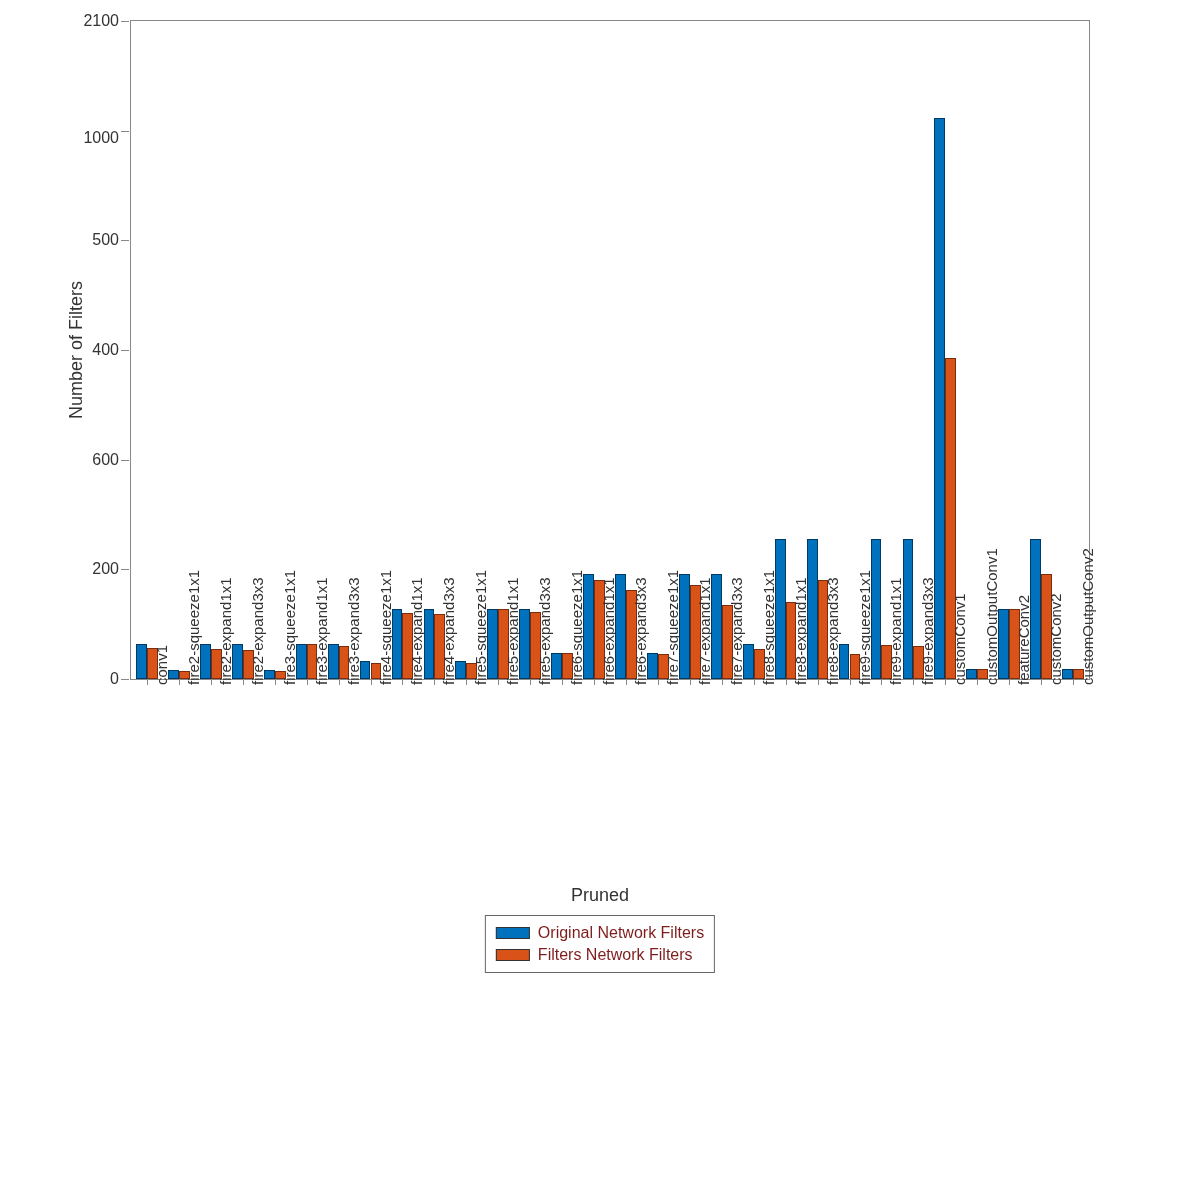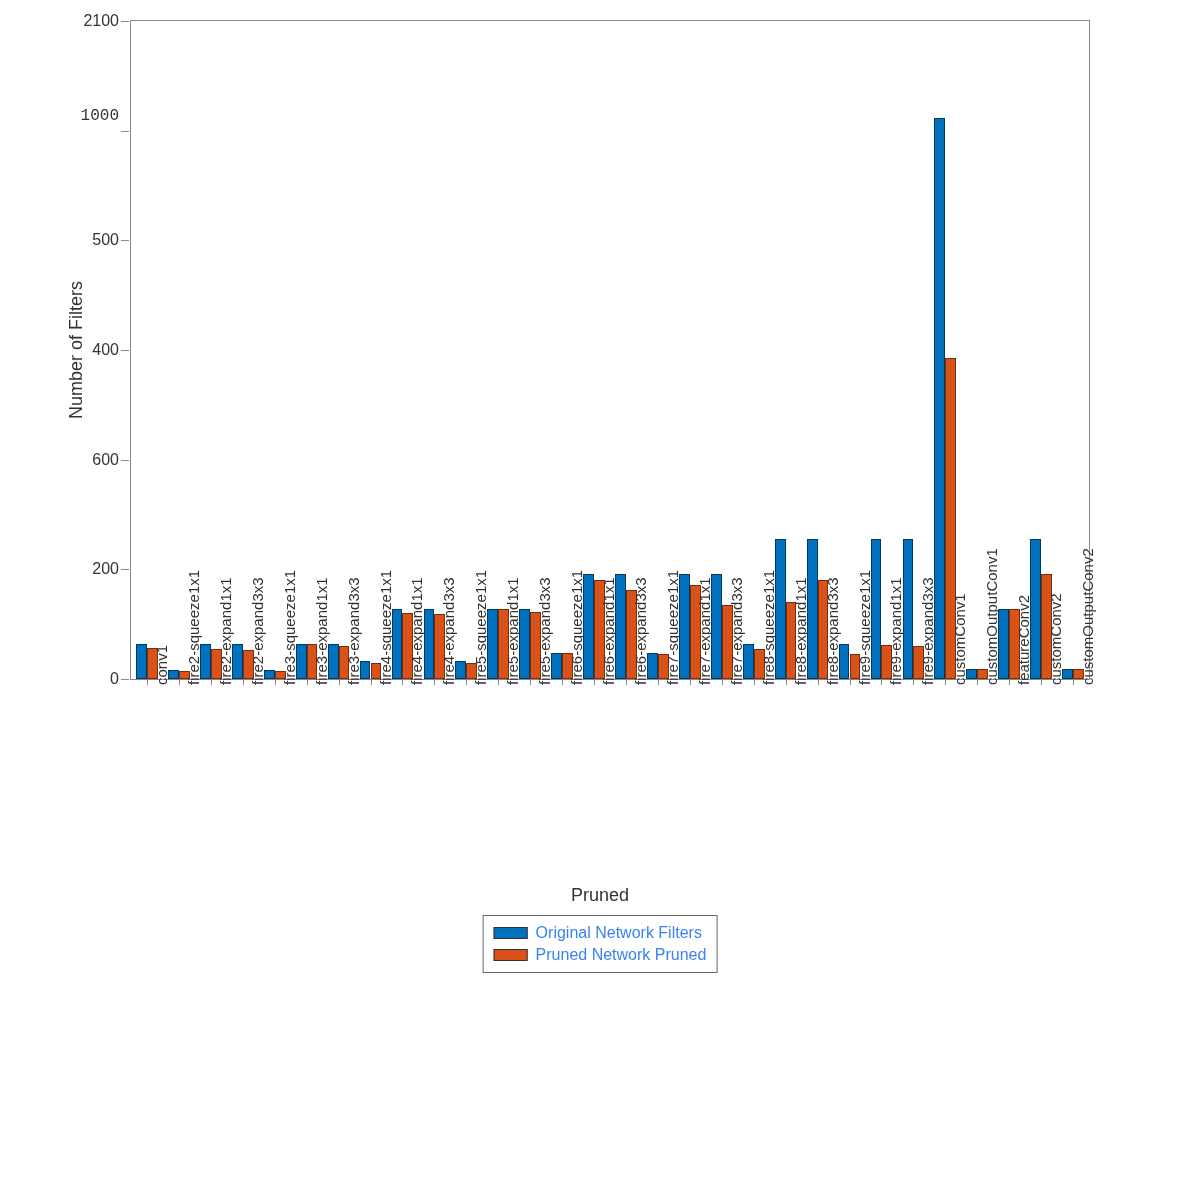--- a/index.html
+++ b/index.html
@@ -89,21 +89,21 @@
     top: 100%;
     width: 0;
     height: 6px;
     border-left: 1px solid #888;
   }
   .legend {
     position: absolute;
     border: 1px solid #666;
     padding: 6px 10px;
     font-size: 16px;
-    color: #3b82f6;
+    color: #7f1d1d;
     background: #fff;
   }
   .legend-row {
     display: flex;
     align-items: center;
     gap: 8px;
     line-height: 22px;
   }
   .swatch {
     width: 34px;
@@ -126,21 +126,21 @@
         <div class="ytick-label" style="top: 658px;">0</div>
         <div class="ytick" style="top: 548.333px;"></div>
         <div class="ytick-label" style="top: 548.333px;">200</div>
         <div class="ytick" style="top: 438.667px;"></div>
         <div class="ytick-label" style="top: 438.667px;">600</div>
         <div class="ytick" style="top: 329px;"></div>
         <div class="ytick-label" style="top: 329px;">400</div>
         <div class="ytick" style="top: 219.333px;"></div>
         <div class="ytick-label" style="top: 219.333px;">500</div>
         <div class="ytick" style="top: 109.667px;"></div>
-        <div class="ytick-label" style="top: 95px; font-family: Liberation Mono, monospace;">1000</div>
+        <div class="ytick-label" style="top: 117px;">1000</div>
         <div class="ytick" style="top: 0px;"></div>
         <div class="ytick-label" style="top: 0px;">2100</div>
         <div class="bar orig" style="left: 5.10933px; width: 10.8573px; height: 35.0933px;"></div>
         <div class="bar prun" style="left: 15.9667px; width: 10.8573px; height: 30.7067px;"></div>
         <div class="xtick" style="left: 15.9667px;"></div>
         <div class="xtick-label" style="left: 21.9667px;">conv1</div>
         <div class="bar orig" style="left: 37.0427px; width: 10.8573px; height: 8.77333px;"></div>
         <div class="bar prun" style="left: 47.9px; width: 10.8573px; height: 7.67667px;"></div>
         <div class="xtick" style="left: 47.9px;"></div>
         <div class="xtick-label" style="left: 53.9px;">fire2-squeeze1x1</div>
@@ -261,16 +261,16 @@
 
   <div class="xlabel" id="xlabel" style="top: 865px; position: absolute;">Pruned</div>
 
   <div class="legend" id="legend" style="left: 50%; transform: translateX(-50%); top: 895px;">
     <div class="legend-row">
       <span class="swatch orig"></span>
       <span>Original Network Filters</span>
     </div>
     <div class="legend-row">
       <span class="swatch prun"></span>
-      <span>Pruned Network Pruned</span>
+      <span>Filters Network Filters</span>
     </div>
   </div>
 </div>
 
 </body></html>

